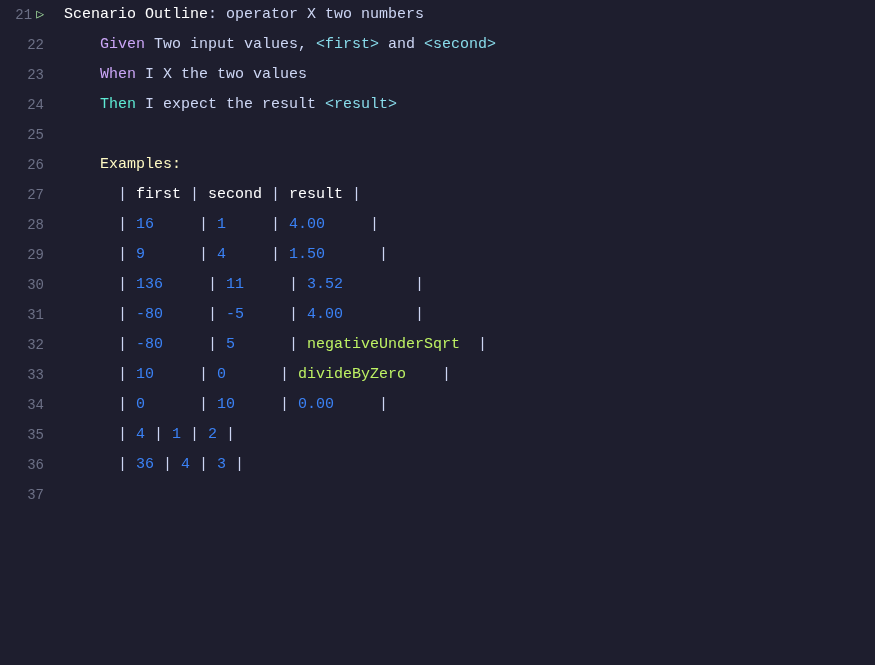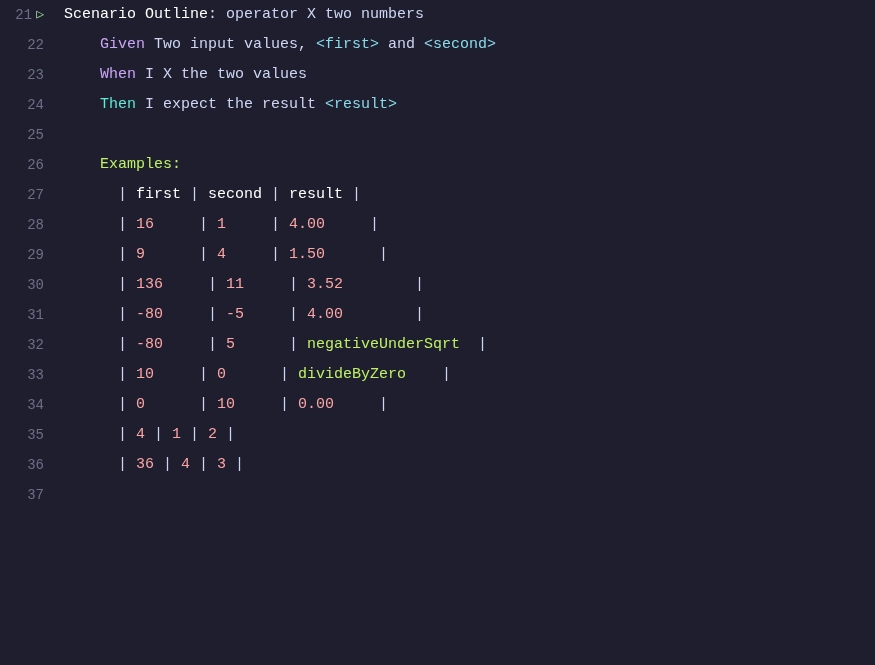--- a/index.html
+++ b/index.html
@@ -53,26 +53,26 @@
     .line-content {
       padding-left: 4px;
       white-space: pre;
       flex: 1;
     }
 
     
     .kw-scenario { color: #ffffff; } 
     .kw-given { color: #cba6f7; }     
     .kw-then { color: #5eead4; }     
-    .kw-examples { color: #bef264; } 
+    .kw-examples { color: #fef9c3; } 
 
     .text-white { color: #cdd6f4; }
     .text-cyan { color: #89dceb; }   
     .text-green { color: #ffffff; }  
-    .text-blue { color: #fca5a5; }   
+    .text-blue { color: #3b82f6; }   
     .text-pipe { color: #cdd6f4; }
     .text-orange { color: #bef264; }
   </style>
 </head>
 <body>
 
 <div class="editor">
 <div class="line">
       <div class="line-number">
         <span>21</span>

